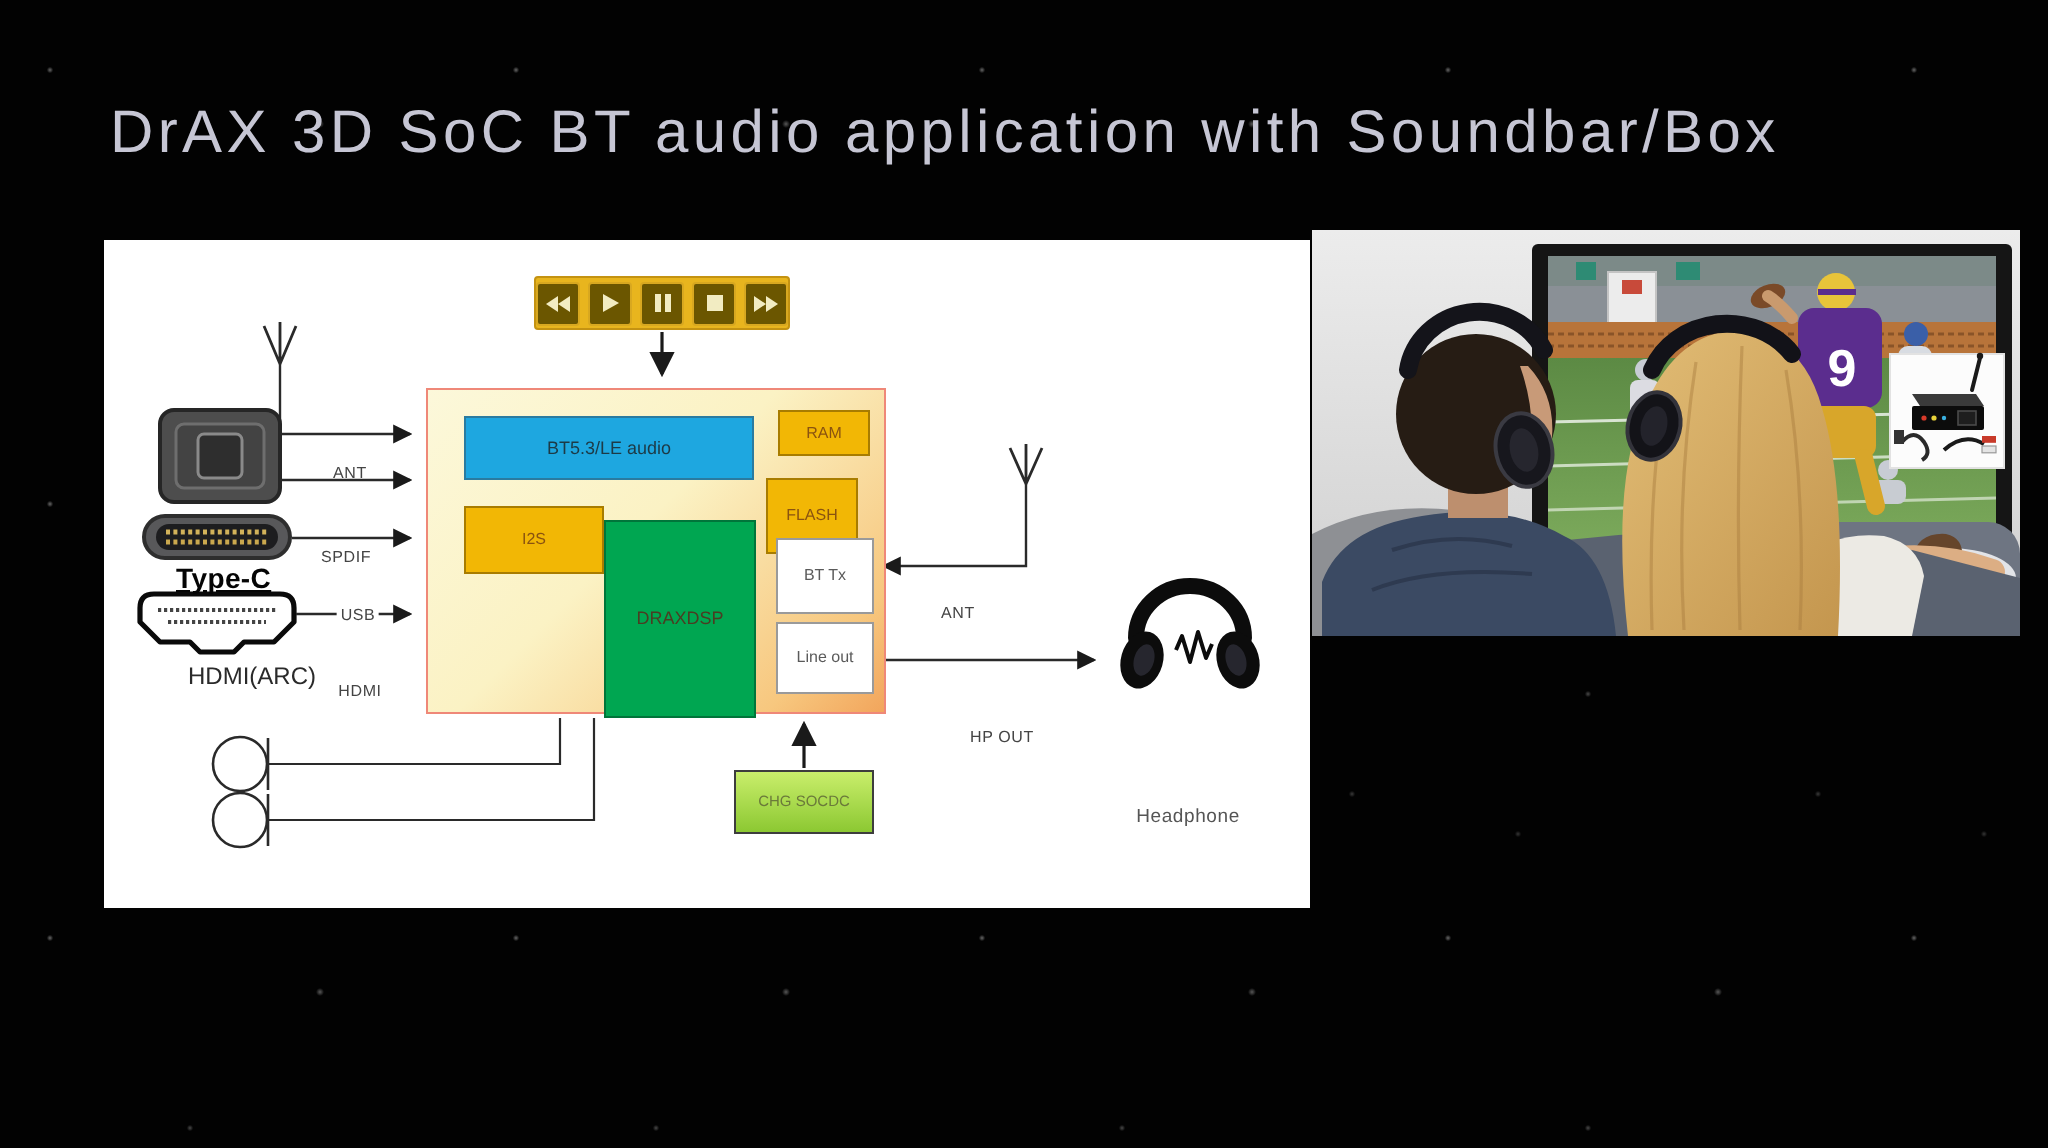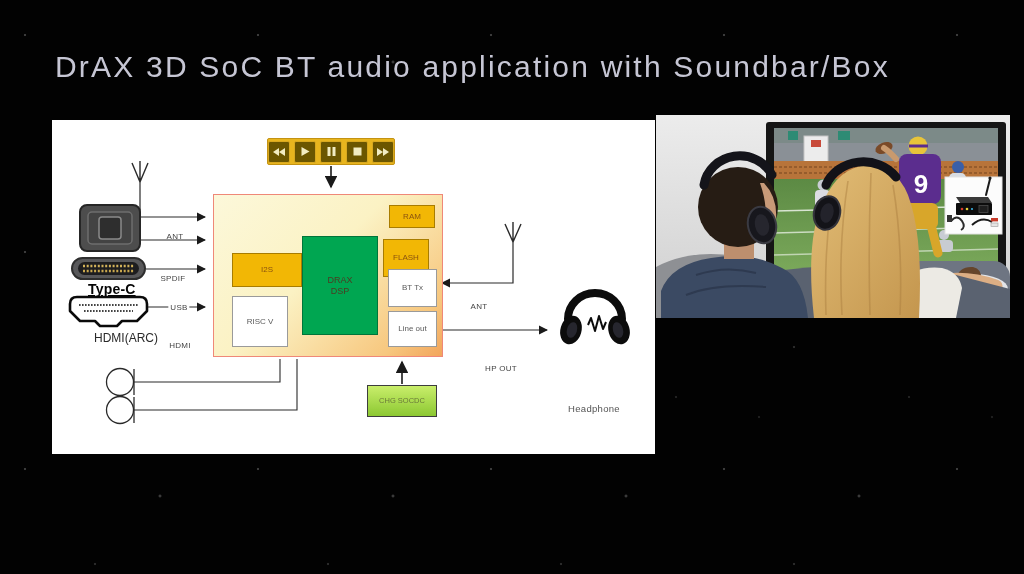--- a/index.html
+++ b/index.html
@@ -27,22 +27,22 @@
         display:flex;align-items:center;justify-content:center;}
   .mbtn svg{display:block;}
   .soc{left:161px;top:74px;width:230px;height:163px;border:1.5px solid #ef8878;
        background:linear-gradient(135deg,#fcf8da 0%,#fbf2c4 45%,#f7c77e 85%,#f2a55c 100%);}
   .b-blue{left:180px;top:88px;width:145px;height:32px;background:#1ea7e0;
           border:1px solid #2a7ba0;color:#1d3a46;font-size:9px;}
   .b-orange{background:#f2b705;border:1px solid #a87c00;color:#8a5310;font-size:8px;}
   .b-ram{left:337px;top:85px;width:46px;height:23px;}
   .b-flash{left:331px;top:119px;width:46px;height:38px;}
   .b-i2s{left:180px;top:133px;width:70px;height:34px;}
-  .b-green{left:250px;top:116px;width:76px;height:99px;background:#00a651;
-           border:1px solid #00753a;color:#4a3d22;font-size:9px;flex-direction:column;}
+  .b-green{left:250px;top:140px;width:76px;height:99px;background:#00a651;
+           border:1px solid #00753a;color:#4a3d22;font-size:9px;flex-direction:row;}
   .b-white{background:#fff;border:1px solid #9a9a9a;color:#5a5a5a;font-size:8px;}
   .b-riscv{left:180px;top:176px;width:56px;height:51px;}
   .b-bttx{left:336px;top:149px;width:49px;height:38px;}
   .b-lineout{left:336px;top:191px;width:49px;height:36px;}
   .b-chg{left:315px;top:265px;width:70px;height:32px;
          background:linear-gradient(180deg,#c9ee6b,#8cc832);border:1px solid #3d3d3d;
          color:#6b7a3a;font-size:7.5px;}
   .lbl{position:absolute;font-size:8px;color:#444;letter-spacing:.3px;transform:translateX(-50%);margin-top:40px;}
   .lbl.online{background:#fff;padding:0 2px;}
   .lbl-ant-left{left:123px;top:72px;}
@@ -154,28 +154,28 @@
           </svg>
       </span>
       <span class="mbtn">
         <svg width="12" height="8" viewBox="0 0 12 8">
             <path d="M0,0 L6,4 L0,8 Z M6,0 L12,4 L6,8 Z" fill="#f2ecc2"></path>
           </svg>
       </span>
     </div>
 
     <div class="box soc"></div>
+    <div class="box b-blue">BT5.3/LE audio</div>
     <div class="box b-orange b-ram">RAM</div>
     <div class="box b-orange b-flash">FLASH</div>
     <div class="box b-orange b-i2s">I2S</div>
     <div class="box b-green">
       <span>DRAX</span>
       <span>DSP</span>
     </div>
-    <div class="box b-white b-riscv">RISC V</div>
     <div class="box b-white b-bttx">BT Tx</div>
     <div class="box b-white b-lineout">Line out</div>
     <div class="box b-chg">CHG SOCDC</div>
 
     <span class="lbl lbl-ant-left">ANT</span>
     <span class="lbl online lbl-spdif">SPDIF</span>
     <span class="lbl online lbl-usb">USB</span>
     <span class="lbl online lbl-hdmi">HDMI</span>
     <span class="lbl-typec">Type-C</span>
     <span class="lbl-hdmiarc">HDMI(ARC)</span>

